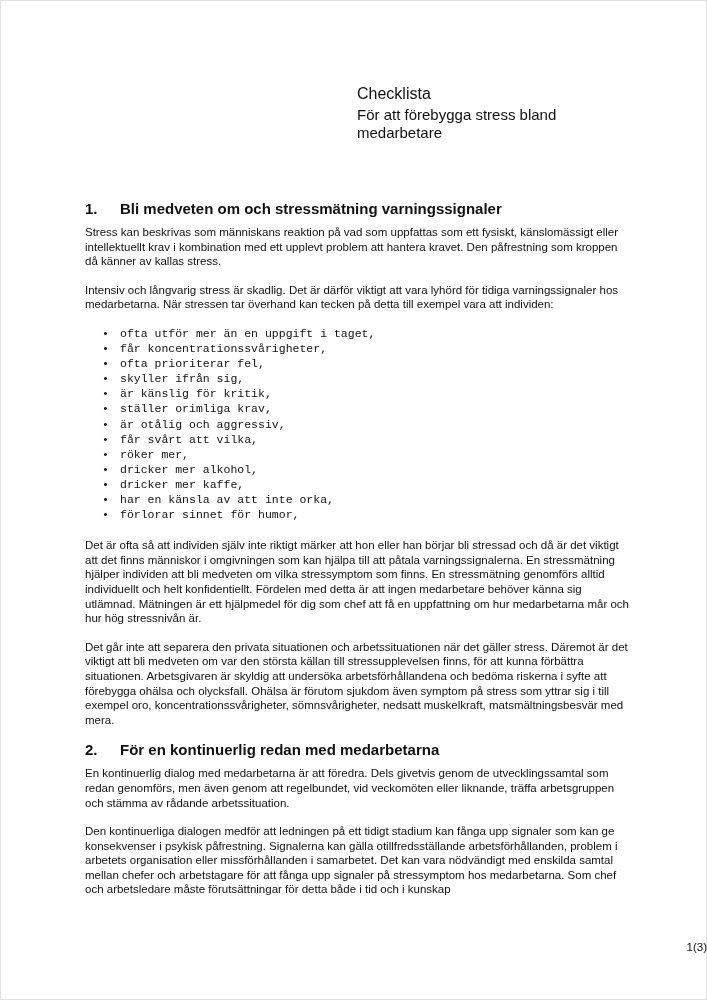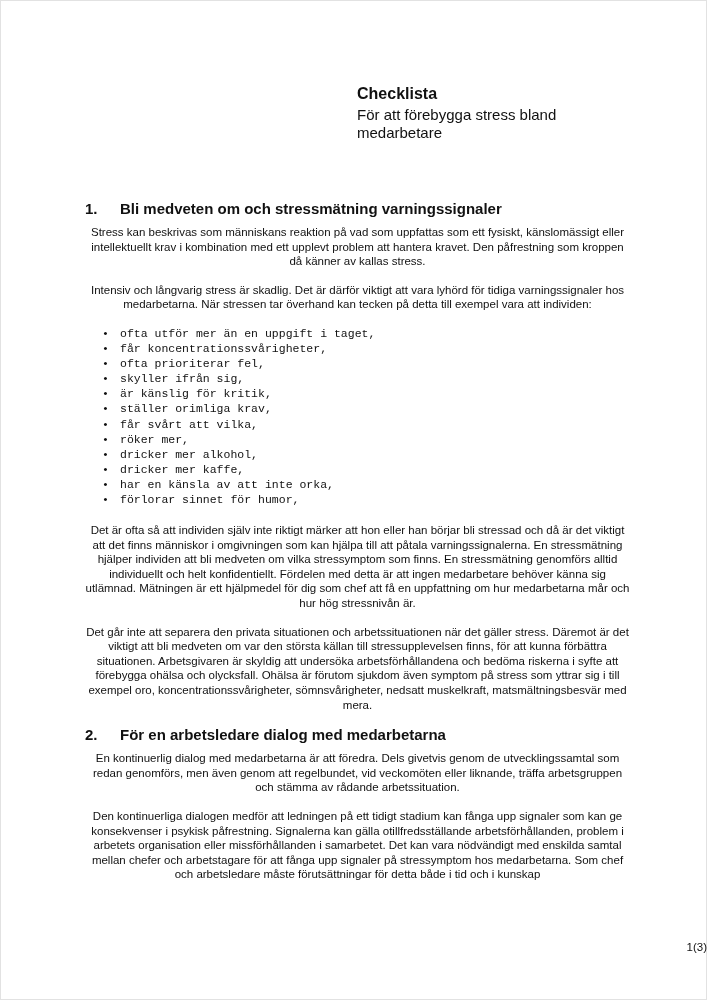--- a/index.html
+++ b/index.html
@@ -18,21 +18,21 @@
     overflow: hidden;
   }
   .doc-header {
     position: absolute;
     left: 357px;
     top: 84px;
     width: 215px;
   }
   .doc-title {
     font-size: 16px;
-    font-weight: bold;
+    font-weight: normal;
     line-height: 19px;
     margin: 0 0 3px 0;
   }
   .doc-subtitle {
     font-size: 15px;
     line-height: 18px;
     width: 200px;
   }
   .content {
     position: absolute;
@@ -48,21 +48,20 @@
     margin: 0 0 7px 0;
   }
   .sec-num {
     width: 35px;
     flex: none;
   }
   .content p {
     font-size: 11.5px;
     line-height: 14.6px;
     margin: 0 0 14px 0;
-    text-align: center;
   }
   ul.bullet-list {
     list-style: none;
     margin: 0 0 16px 0;
     padding: 0;
     font-size: 11.5px;
     line-height: 15.1px;
     font-family: Liberation Mono, monospace;
   }
   ul.bullet-list li {
@@ -105,35 +104,36 @@
       </div>
       <p>Stress kan beskrivas som människans reaktion på vad som uppfattas som ett fysiskt, känslomässigt eller intellektuellt krav i kombination med ett upplevt problem att hantera kravet. Den påfrestning som kroppen då känner av kallas stress.</p>
       <p>Intensiv och långvarig stress är skadlig. Det är därför viktigt att vara lyhörd för tidiga varningssignaler hos medarbetarna. När stressen tar överhand kan tecken på detta till exempel vara att individen:</p>
       <ul class="bullet-list">
           <li>ofta utför mer än en uppgift i taget,</li>
           <li>får koncentrationssvårigheter,</li>
           <li>ofta prioriterar fel,</li>
           <li>skyller ifrån sig,</li>
           <li>är känslig för kritik,</li>
           <li>ställer orimliga krav,</li>
+          <li>är otålig och aggressiv,</li>
           <li>får svårt att vilka,</li>
           <li>röker mer,</li>
           <li>dricker mer alkohol,</li>
           <li>dricker mer kaffe,</li>
           <li>har en känsla av att inte orka,</li>
           <li>förlorar sinnet för humor,</li>
         </ul>
       <p>Det är ofta så att individen själv inte riktigt märker att hon eller han börjar bli stressad och då är det viktigt att det finns människor i omgivningen som kan hjälpa till att påtala varningssignalerna. En stressmätning hjälper individen att bli medveten om vilka stressymptom som finns. En stressmätning genomförs alltid individuellt och helt konfidentiellt. Fördelen med detta är att ingen medarbetare behöver känna sig utlämnad. Mätningen är ett hjälpmedel för dig som chef att få en uppfattning om hur medarbetarna mår och hur hög stressnivån är.</p>
       <p>Det går inte att separera den privata situationen och arbetssituationen när det gäller stress. Däremot är det viktigt att bli medveten om var den största källan till stressupplevelsen finns, för att kunna förbättra situationen. Arbetsgivaren är skyldig att undersöka arbetsförhållandena och bedöma riskerna i syfte att förebygga ohälsa och olycksfall. Ohälsa är förutom sjukdom även symptom på stress som yttrar sig i till exempel oro, koncentrationssvårigheter, sömnsvårigheter, nedsatt muskelkraft, matsmältningsbesvär med mera.</p>
     </div>
 
     <div class="section section-2">
       <div class="section-heading">
         <span class="sec-num">2.</span>
-        <span>För en arbetsledare dialog med medarbetarna</span>
+        <span>För en kontinuerlig redan med medarbetarna</span>
       </div>
       <p>En kontinuerlig dialog med medarbetarna är att föredra. Dels givetvis genom de utvecklingssamtal som redan genomförs, men även genom att regelbundet, vid veckomöten eller liknande, träffa arbetsgruppen och stämma av rådande arbetssituation.</p>
       <p>Den kontinuerliga dialogen medför att ledningen på ett tidigt stadium kan fånga upp signaler som kan ge konsekvenser i psykisk påfrestning. Signalerna kan gälla otillfredsställande arbetsförhållanden, problem i arbetets organisation eller missförhållanden i samarbetet. Det kan vara nödvändigt med enskilda samtal mellan chefer och arbetstagare för att fånga upp signaler på stressymptom hos medarbetarna. Som chef och arbetsledare måste förutsättningar för detta både i tid och i kunskap</p>
     </div>
 
   </div>
 
   <div class="page-footer">1(3)</div>
 
 </div>

